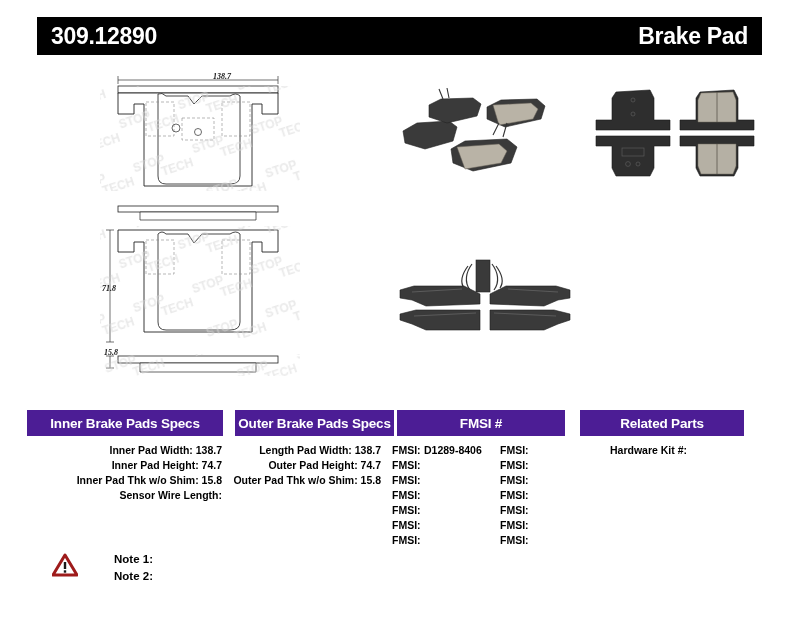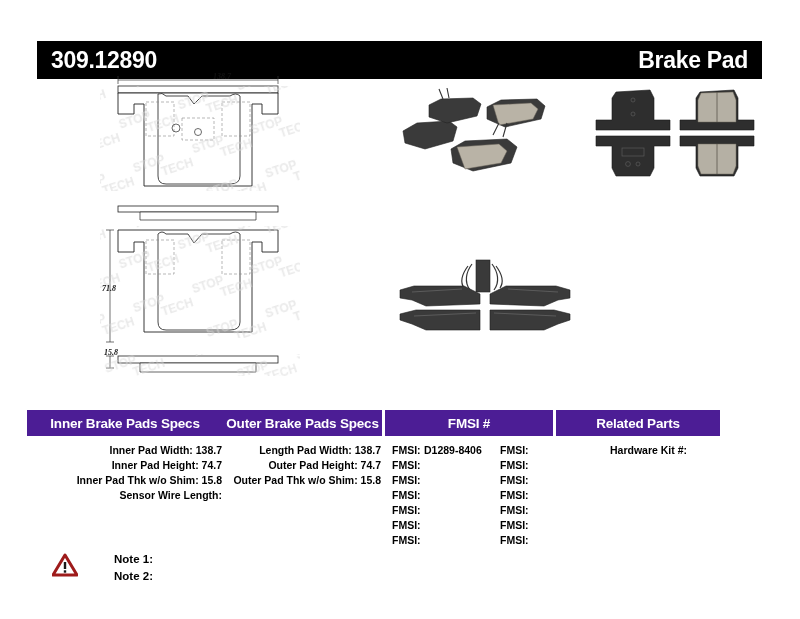--- a/index.html
+++ b/index.html
@@ -6,21 +6,21 @@
   body{
     width:800px;height:619px;background:#ffffff;
     font-family:"Liberation Sans", sans-serif;
     color:#000;overflow:hidden;position:relative;
   }
   
   .header-bar{
     position:absolute;left:37px;top:17px;width:725px;height:38px;
     background:#000000;color:#ffffff;
     display:flex;align-items:center;justify-content:space-between;
-    padding:16px 14px;box-sizing:border-box;margin-top:24px;
+    padding:16px 14px;box-sizing:border-box;
   }
   .header-bar .part-number{
     font-size:23px;font-weight:bold;letter-spacing:-0.3px;line-height:1;
   }
   .header-bar .product-type{
     font-size:23px;font-weight:bold;letter-spacing:-0.3px;line-height:1;
   }
 
   
   .drawings{
@@ -40,24 +40,24 @@
   .table-head{
     display:flex;width:100%;height:26px;
   }
   .th{
     background:#4c1d95;color:#ffffff;
     display:flex;align-items:center;justify-content:center;
     font-size:13.5px;font-weight:bold;letter-spacing:-0.2px;
     box-sizing:border-box;
   }
   .th.col-inner{width:196px;}
-  .th.col-outer{width:159px;}
+  .th.col-outer{width:159px;margin-left:12px;}
   .th.divider{width:3px;background:#ffffff;}
   .th.col-fmsi{width:168px;}
-  .th.col-related{width:164px;}
+  .th.col-related{width:164px;margin-left:12px;}
 
   .table-body{display:flex;width:100%;padding-top:7px;}
   .col-body{box-sizing:border-box;}
   .col-body.inner{width:196px;}
   .col-body.outer{width:159px;}
   .col-body.gap{width:3px;}
   .col-body.fmsi{width:210px;padding-left:7px;}
   .col-body.related{width:164px;padding-left:12px;}
 
   .spec-row{

